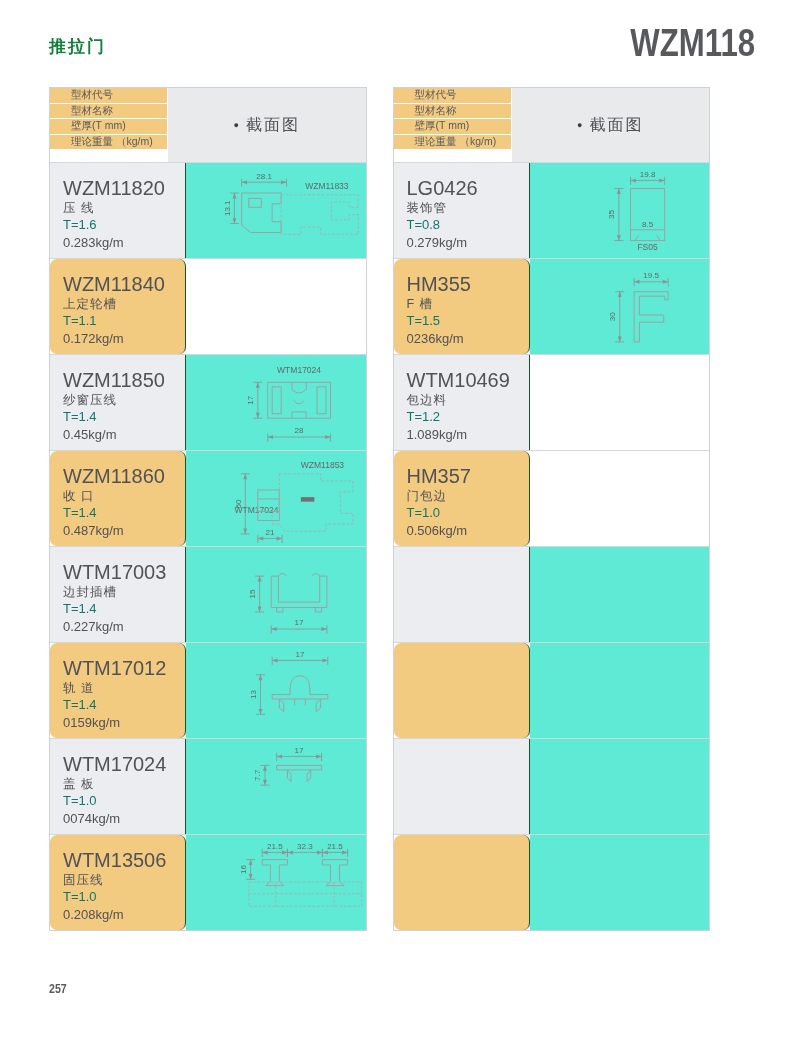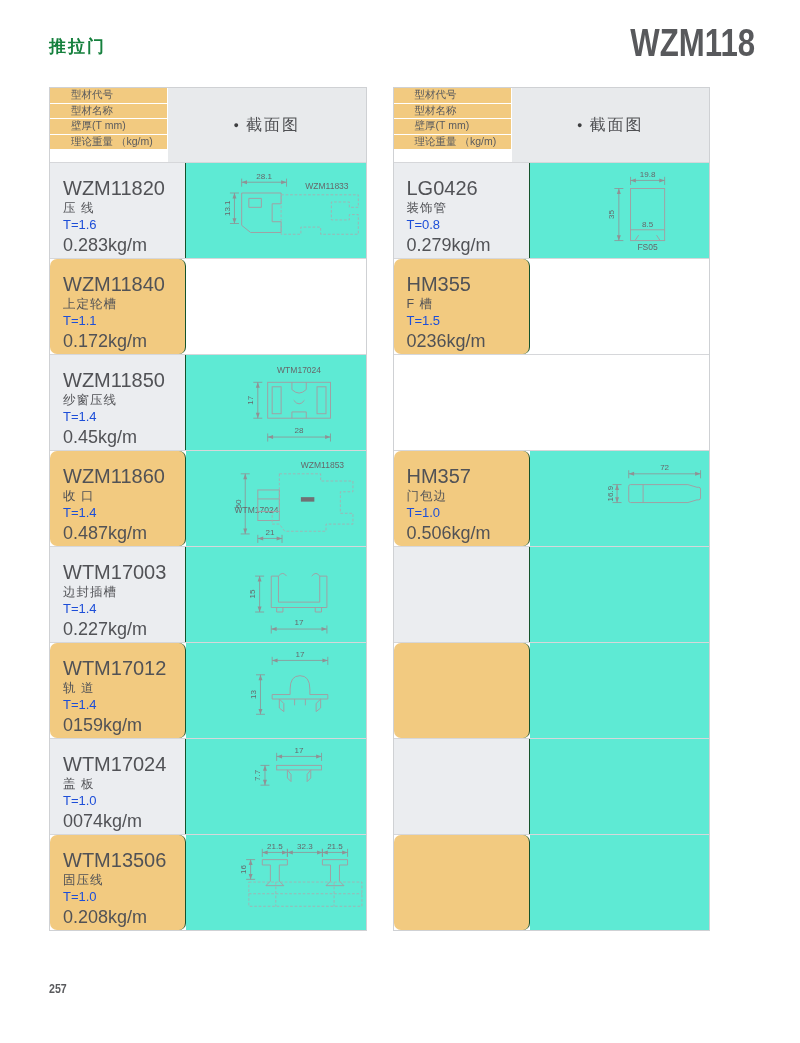--- a/index.html
+++ b/index.html
@@ -14,22 +14,22 @@
   .head-label{flex:1;background:var(--accent,#f2ca80);margin-bottom:1px;display:flex;align-items:center;padding-left:21px;font-size:10.5px;color:#595a5d;}
   .head-label:last-child{margin-bottom:13px;}
   .head-section{flex:1;background:var(--headgray,#e8eaec);display:flex;align-items:center;justify-content:center;font-size:16px;color:#4f5053;letter-spacing:2px;}
   .bullet{font-size:9px;margin-right:7px;letter-spacing:0;color:#3d3e40;}
   .trow{display:flex;height:95px;border-top:1px solid #d6d7da;}
   .cell-info{width:136px;box-sizing:border-box;border-right:1px solid #14532d;padding:14px 6px 10px 13px;display:flex;flex-direction:column;background:var(--rowgray,#ebedf0);}
   .trow.highlight .cell-info{background:var(--accent,#f2ca80);border-radius:7px;}
   .code{font-size:20px;color:#515256;}
   .pname{font-size:12.5px;color:#515256;letter-spacing:1px;}
   .grow{flex:1;}
-  .thick{font-size:13px;color:#1d4ed8;margin-bottom:3px;}
-  .weight{font-size:18px;color:#515256;}
+  .thick{font-size:13px;color:#0f766e;margin-bottom:3px;}
+  .weight{font-size:13px;color:#515256;}
   .cell-diagram{flex:1;background:#5eead4;}
   .cell-diagram svg{width:100%;height:100%;display:block;}
   .dl{stroke:#909194;stroke-width:0.9;fill:none;}
   .df{fill:#909194;}
   .dt{fill:#66676a;font-family:"Liberation Sans",sans-serif;font-size:9px;}
   .pl{fill:#66676a;font-family:"Liberation Sans",sans-serif;font-size:9.5px;}
   .pp{fill:none;stroke:#9fa1a4;stroke-width:1.1;}
   .pd{fill:none;stroke:#aaabae;stroke-width:0.9;stroke-dasharray:3 2;}
   .page-number{position:absolute;left:49px;top:982px;font-size:12.5px;font-weight:bold;color:#595a5d;transform:scaleX(0.85);transform-origin:left center;}
 </style>
@@ -326,49 +326,55 @@
           </div>
   </div>
         <div class="trow highlight">
     <div class="cell-info">
       <div class="code">HM355</div>
       <div class="pname">F 槽</div>
       <div class="grow"></div>
       <div class="thick">T=1.5</div>
       <div class="weight">0236kg/m</div>
     </div>
-  </div>
-        <div class="trow">
+    <div class="cell-diagram">
+            <svg viewBox="0 0 200 95" preserveAspectRatio="xMidYMid meet">
+              <line class="dl" x1="116" y1="20" x2="154" y2="20"></line>
+              <line class="dl" x1="116" y1="16" x2="116" y2="25"></line>
+              <line class="dl" x1="154" y1="16" x2="154" y2="25"></line>
+              <polygon class="df" points="116,20 122,17.8 122,22.2"></polygon>
+              <polygon class="df" points="154,20 148,17.8 148,22.2"></polygon>
+              <text class="dt" x="135" y="16" text-anchor="middle">19.5</text>
+              <line class="dl" x1="100" y1="31" x2="100" y2="87"></line>
+              <line class="dl" x1="95" y1="31" x2="105" y2="31"></line>
+              <line class="dl" x1="95" y1="87" x2="105" y2="87"></line>
+              <polygon class="df" points="100,31 97.8,37 102.2,37"></polygon>
+              <polygon class="df" points="100,87 97.8,81 102.2,81"></polygon>
+              <text class="dt" x="95" y="59" text-anchor="middle" transform="rotate(-90 95 59)">30</text>
+              <path class="pp" d="M116,31 H154 V40 H150 V36 H122 V57 H149 V65 H122 V87 H116 Z"></path>
+            </svg>
+          </div>
+  </div>
+        <div class="trow">
+    <div class="cell-info">
+      <div class="code">WTM10469</div>
+      <div class="pname">包边料</div>
+      <div class="grow"></div>
+      <div class="thick">T=1.2</div>
+      <div class="weight">1.089kg/m</div>
+    </div>
   </div>
         <div class="trow highlight">
     <div class="cell-info">
       <div class="code">HM357</div>
       <div class="pname">门包边</div>
       <div class="grow"></div>
       <div class="thick">T=1.0</div>
       <div class="weight">0.506kg/m</div>
     </div>
-    <div class="cell-diagram">
-            <svg viewBox="0 0 200 95" preserveAspectRatio="xMidYMid meet">
-              <line class="dl" x1="110" y1="20" x2="190" y2="20"></line>
-              <line class="dl" x1="110" y1="16" x2="110" y2="25"></line>
-              <line class="dl" x1="190" y1="16" x2="190" y2="25"></line>
-              <polygon class="df" points="110,20 116,17.8 116,22.2"></polygon>
-              <polygon class="df" points="190,20 184,17.8 184,22.2"></polygon>
-              <text class="dt" x="150" y="16" text-anchor="middle">72</text>
-              <line class="dl" x1="97" y1="32" x2="97" y2="52"></line>
-              <line class="dl" x1="92" y1="32" x2="102" y2="32"></line>
-              <line class="dl" x1="92" y1="52" x2="102" y2="52"></line>
-              <polygon class="df" points="97,32 94.8,38 99.2,38"></polygon>
-              <polygon class="df" points="97,52 94.8,46 99.2,46"></polygon>
-              <text class="dt" x="92" y="42" text-anchor="middle" transform="rotate(-90 92 42)">16.9</text>
-              <path class="pp" d="M110,34 Q110,32 112,32 H176 L186,35 H188 Q190,35 190,37 V47 Q190,49 188,49 H186 L176,52 H112 Q110,52 110,50 Z"></path>
-              <line class="pp" x1="126" y1="32" x2="126" y2="52"></line>
-            </svg>
-          </div>
   </div>
         <div class="trow">
     <div class="cell-info"></div>
     <div class="cell-diagram"></div>
   </div>
         <div class="trow highlight">
     <div class="cell-info"></div>
     <div class="cell-diagram"></div>
   </div>
         <div class="trow">

